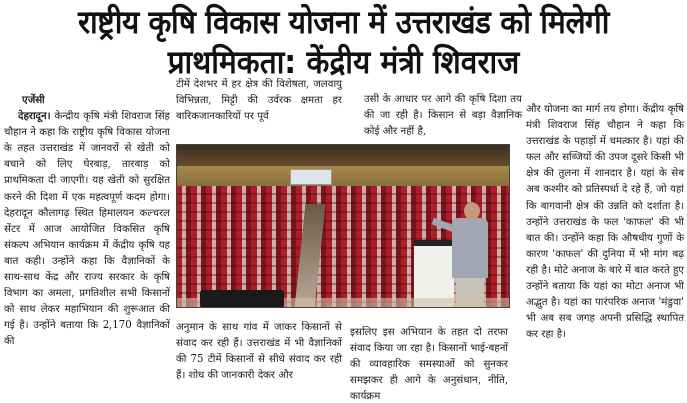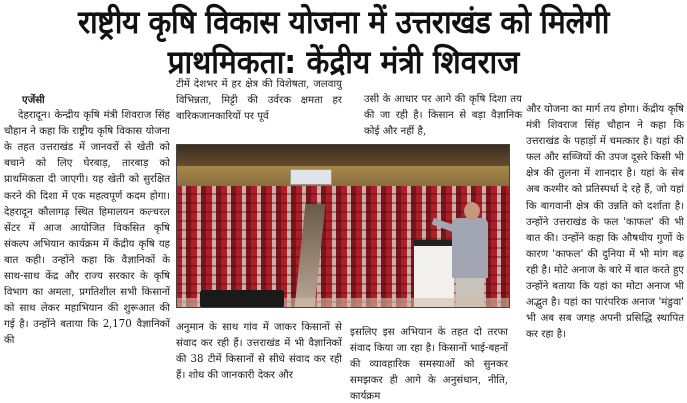--- a/index.html
+++ b/index.html
@@ -9,21 +9,21 @@
   .hl2 { position:absolute; left:0; top:42px; width:687px; text-align:center; font-size:32px; line-height:40px; transform:scaleX(0.93); transform-origin:center; }
   .col { position:absolute; font-family:"DejaVu Serif", serif; font-size:10.2px; line-height:16.1px; text-align:justify; color:#1c1c1c; }
   .col p { margin:0; }
   .col1 { left:4px; top:91px; width:166px; }
   .col2t { left:176px; top:76px; width:166px; }
   .col3t { left:364px; top:91px; width:158px; }
   .col2b { left:176px; top:319px; width:166px; }
   .col3b { left:350px; top:324px; width:158px; }
   .col4 { left:526px; top:101px; width:158px; }
   .byline { font-weight:bold; padding-left:18px; }
-  .dateline { font-weight:normal; }
+  .dateline { font-weight:bold; }
   .indent { display:inline-block; width:14px; }
   .photo { position:absolute; left:176px; top:144px; width:334px; height:164px; background:#5a3a26; overflow:hidden; }
   .photo .wall { position:absolute; left:0; top:0; width:100%; height:40px; background:linear-gradient(#3a2a1e,#8a6a3e); }
   .photo .balcony { position:absolute; left:0; top:22px; width:100%; height:30px; background:linear-gradient(#a6884a,#7a6238); }
   .photo .crowd { position:absolute; left:0; top:42px; width:100%; height:122px;
      background:
        repeating-linear-gradient(90deg, rgba(180,30,40,0.85) 0 6px, rgba(230,220,210,0.75) 6px 10px, rgba(120,20,30,0.9) 10px 15px),
        #8c1e24; }
   .photo .rows { position:absolute; left:0; top:42px; width:100%; height:122px;
      background:repeating-linear-gradient(180deg, rgba(0,0,0,0) 0 7px, rgba(60,10,15,0.35) 7px 9px); }
@@ -73,21 +73,21 @@
     <div class="coat"></div>
     <div class="head"></div>
     <div class="legs"></div>
   </div>
   <div class="floor"></div>
   <div class="spk-box"></div>
   <div class="frame"></div>
 </div>
 
 <div class="col col2b">
-  <p>अनुमान के साथ गांव में जाकर किसानों से संवाद कर रही हैं। उत्तराखंड में भी वैज्ञानिकों की 38 टीमें किसानों से सीधे संवाद कर रही हैं। शोध की जानकारी देकर और</p>
+  <p>अनुमान के साथ गांव में जाकर किसानों से संवाद कर रही हैं। उत्तराखंड में भी वैज्ञानिकों की 75 टीमें किसानों से सीधे संवाद कर रही हैं। शोध की जानकारी देकर और</p>
 </div>
 
 <div class="col col3b">
   <p>इसलिए इस अभियान के तहत दो तरफा संवाद किया जा रहा है। किसानों भाई-बहनों की व्यावहारिक समस्याओं को सुनकर समझकर ही आगे के अनुसंधान, नीति, कार्यक्रम</p>
 </div>
 
 <div class="col col4">
   <p>और योजना का मार्ग तय होगा। केंद्रीय कृषि मंत्री शिवराज सिंह चौहान ने कहा कि उत्तराखंड के पहाड़ों में चमत्कार है। यहां की फल और सब्जियों की उपज दूसरे किसी भी क्षेत्र की तुलना में शानदार है। यहां के सेब अब कश्मीर को प्रतिस्पर्धा दे रहे हैं, जो यहां कि बागवानी क्षेत्र की उन्नति को दर्शाता है। उन्होंने उत्तराखंड के फल 'काफल' की भी बात की। उन्होंने कहा कि औषधीय गुणों के कारण 'काफल' की दुनिया में भी मांग बढ़ रही है। मोटे अनाज के बारे में बात करते हुए उन्होंने बताया कि यहां का मोटा अनाज भी अद्भुत है। यहां का पारंपरिक अनाज 'मंडुवा' भी अब सब जगह अपनी प्रसिद्धि स्थापित कर रहा है।</p>
 </div>
 

